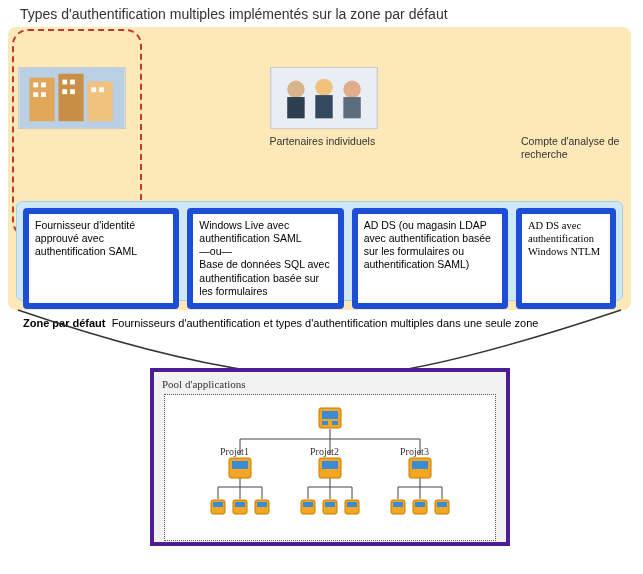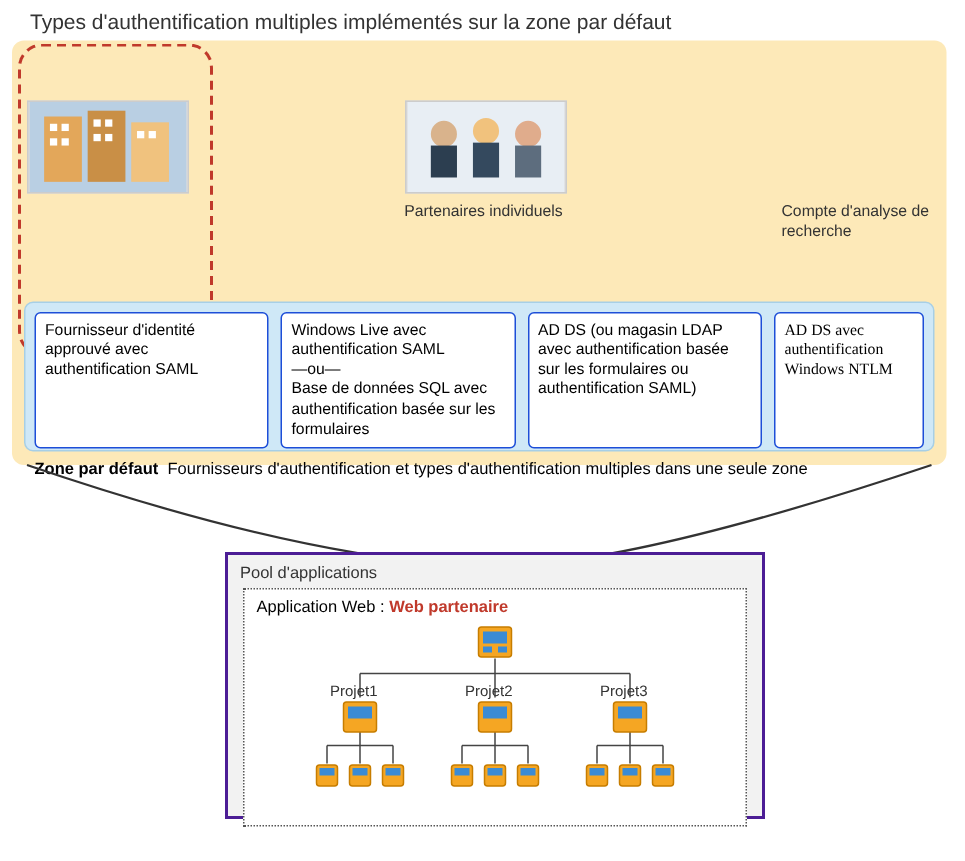--- a/index.html
+++ b/index.html
@@ -10,26 +10,26 @@
   .user-dir-label { position: absolute; top: 6px; left: 10px; width: 140px; font-size: 11px; color: #333; line-height: 1.2; }
   .dashed-box { position: absolute; top: 2px; left: 4px; width: 130px; height: 208px; border: 2px dashed #c0392b; border-radius: 16px; pointer-events: none; }
   .cols { position: absolute; top: 40px; left: 10px; right: 10px; display: flex; gap: 16px; }
   .col { flex: 1; display: flex; flex-direction: column; }
   .col.narrow { flex: 0 0 100px; }
   .col-img { width: 108px; height: 62px; border: 1px solid #ccc; background: #ddd; display: flex; align-items: center; justify-content: center; overflow: hidden; }
   .col-img svg { width: 100%; height: 100%; }
   .col-label { margin-top: 6px; font-size: 10.5px; color: #333; line-height: 1.2; min-height: 28px; }
   .zone-box { position: absolute; top: 174px; left: 8px; right: 8px; height: 100px; background: #cfe8f7; border: 1px solid #a7cfe6; border-radius: 6px; padding: 6px 6px; }
   .zone-row { display: flex; gap: 8px; }
-  .zone-cell { background: #fff; border: 1px solid #1d4ed8; border-radius: 4px; padding: 5px 6px; font-size: 10.5px; line-height: 1.25; flex: 1; min-height: 58px; }
+  .zone-cell { background: #fff; border: 6px solid #1d4ed8; border-radius: 4px; padding: 5px 6px; font-size: 10.5px; line-height: 1.25; flex: 1; min-height: 58px; }
   .zone-cell.narrow { flex: 0 0 100px; font-family: Liberation Serif, serif; }
   .zone-footer { margin-top: 8px; font-size: 11px; }
   .zone-footer b { font-weight: bold; }
   .connector { position: absolute; top: 308px; left: 8px; width: 623px; height: 70px; }
-  .pool-box { position: absolute; top: 368px; left: 150px; width: 360px; height: 178px; background: #f2f2f2; border: 2px solid #4c1d95; }
+  .pool-box { position: absolute; top: 368px; left: 150px; width: 360px; height: 178px; background: #f2f2f2; border: 4px solid #4c1d95; font-family: Liberation Serif, serif; }
   .pool-title { font-size: 11px; color: #333; padding: 6px 8px 2px; }
   .app-box { margin: 2px 10px 10px; background: #fff; border: 1px dotted #555; padding: 6px 8px 8px; }
   .app-title { font-size: 11px; }
   .app-title .partner { color: #c0392b; font-weight: bold; }
   .app-url { text-align: right; font-size: 10px; color: #333; margin-top: -12px; }
   .tree { position: relative; margin: 6px auto 0; width: 300px; height: 125px; }
   .node { position: absolute; width: 24px; height: 22px; }
   .node-mini { position: absolute; width: 16px; height: 16px; }
   .plabel { position: absolute; font-size: 10px; color: #333; }
   svg.lines { position: absolute; top: 0; left: 0; }
@@ -102,24 +102,20 @@
   </div>
 
   <svg class="connector" viewBox="0 0 623 70">
     <path d="M 10 2 Q 180 60, 290 68" stroke="#333" stroke-width="1.5" fill="none"></path>
     <path d="M 613 2 Q 440 60, 350 68" stroke="#333" stroke-width="1.5" fill="none"></path>
   </svg>
 
   <div class="pool-box">
     <div class="pool-title">Pool d'applications</div>
     <div class="app-box">
-      <div class="app-title">
-        <span>Application Web :</span>
-        <span class="partner">Web partenaire</span>
-      </div>
 
       <div class="tree">
         <svg class="lines" width="300" height="125">
           <g stroke="#444" stroke-width="1" fill="none">
             <line x1="150" y1="22" x2="150" y2="32"></line>
             <line x1="60" y1="32" x2="240" y2="32"></line>
             <line x1="60" y1="32" x2="60" y2="48"></line>
             <line x1="150" y1="32" x2="150" y2="48"></line>
             <line x1="240" y1="32" x2="240" y2="48"></line>
             <line x1="60" y1="70" x2="60" y2="80"></line>

